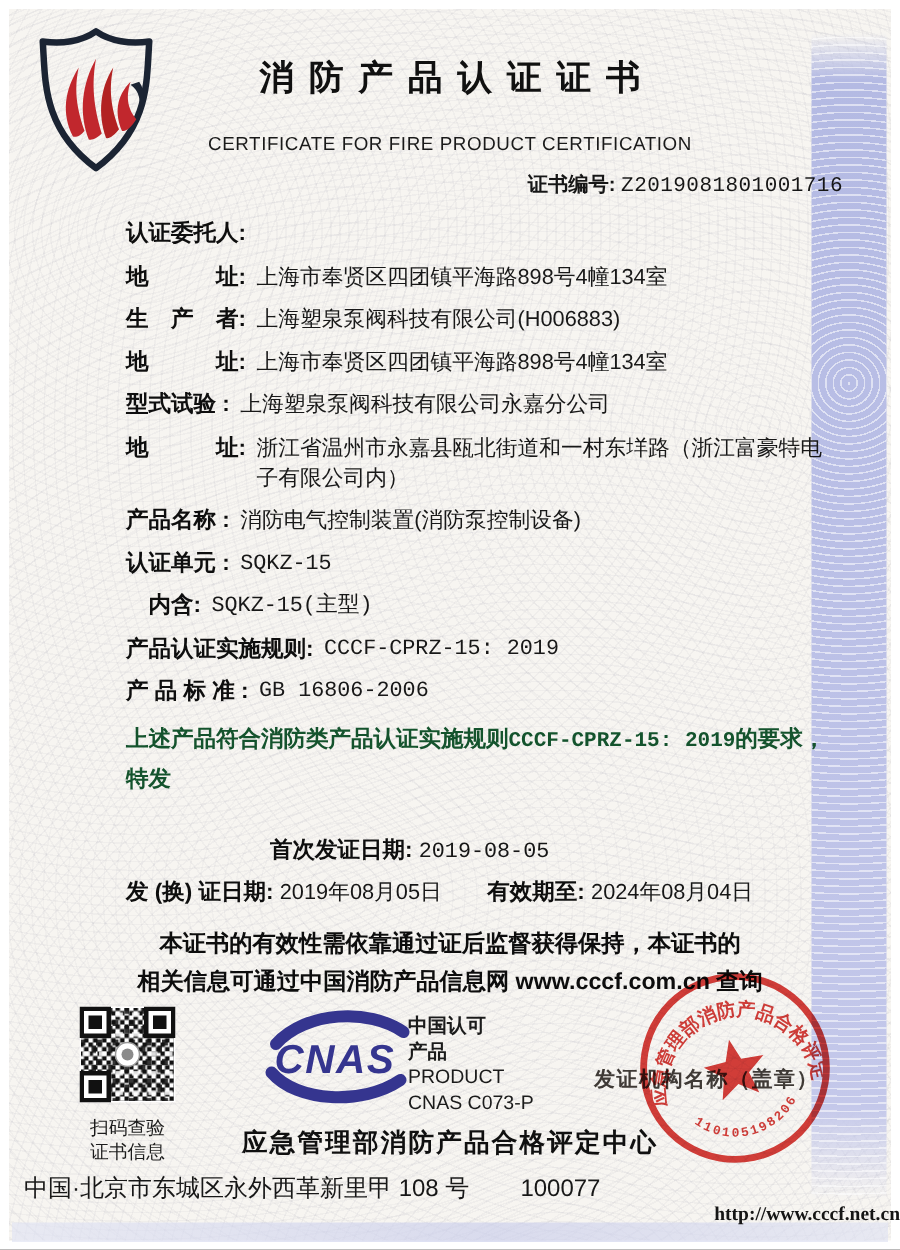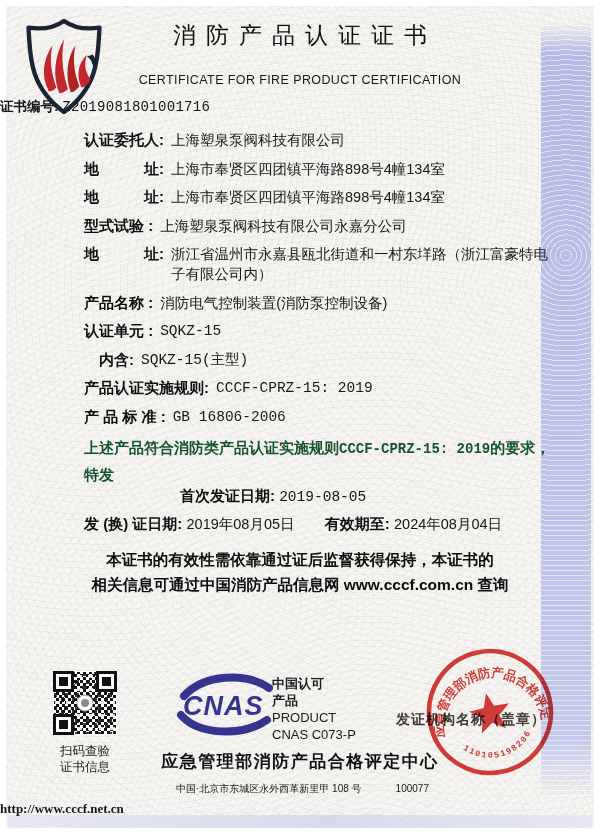--- a/index.html
+++ b/index.html
@@ -24,55 +24,55 @@
       repeating-radial-gradient(circle at 50% 30%, rgba(255,255,255,.55) 0 1px, rgba(0,0,0,0) 1px 5px),
       linear-gradient(to bottom, rgba(185,190,230,0) 0%, #b4bae3 4%, #bcc1e7 55%, #c4c8ea 92%, rgba(185,190,230,0) 100%);
   }
   .band-bottom{
     position:absolute;left:8px;right:8px;bottom:5px;height:13px;opacity:.65;
     background:linear-gradient(to right,#e0e3f3,#c9cdeb 55%,#dfe2f2);
   }
   .content{position:absolute;inset:0;}
   
   .logo{position:absolute;left:16px;top:16px;}
-  .title{padding-top:20px;text-align:center;font-size:23px;font-weight:normal;
+  .title{padding-top:36px;text-align:center;font-size:23px;font-weight:bold;
          letter-spacing:10px;text-indent:10px;color:#101010;}
   .subtitle{margin-top:22px;text-align:center;font-size:12.5px;letter-spacing:.4px;color:#1a1a1a;}
-  .certno{margin-top:11px;text-align:left;padding-right:38px;font-size:13.5px;}
+  .certno{margin-top:11px;text-align:right;padding-right:38px;font-size:13.5px;}
   .certno .lbl{font-weight:bold;}
   .mono{font-family:"Liberation Mono","DejaVu Sans Mono",monospace;}
   .certno .val{font-size:14px;letter-spacing:.3px;}
   
   .fields{margin:14px 38px 0 84px;}
   .frow{display:flex;align-items:flex-start;margin-bottom:8.5px;font-size:14.5px;line-height:20px;}
   .frow .lbl{font-weight:bold;white-space:pre;flex:0 0 auto;margin-right:7px;font-size:15px;color:#0e0e0e;}
   .frow .val{color:#181818;}
   .frow.indent{margin-left:15px;}
   .statement{margin:4px 38px 0 84px;font-weight:bold;font-size:15px;line-height:25px;color:#14532d;}
   .statement .code{font-family:"Liberation Mono","DejaVu Sans Mono",monospace;font-size:14px;}
-  .dates{margin:0 38px 0 84px;font-size:15px;}
+  .dates{margin:25px 38px 0 84px;font-size:15px;}
   .first-date{padding-left:96px;margin-bottom:9px;}
   .dates .lbl{font-weight:bold;color:#0e0e0e;}
   .dates .val{font-size:14.5px;}
   .gap{display:inline-block;width:22px;}
   .notice{margin-top:13px;text-align:center;font-weight:bold;font-size:15.5px;line-height:25px;color:#0d0d0d;}
   
   .qr-wrap{position:absolute;left:42px;top:671px;width:86px;text-align:center;}
   .qr-caption{margin-top:4px;font-size:12.5px;line-height:16px;color:#1c1c1c;}
   .cnas-wrap{position:absolute;left:176px;top:671px;}
   .accred{position:absolute;left:272px;top:675px;font-size:13px;line-height:17px;color:#1b1b1b;}
   .accred .b{font-weight:bold;}
   .seal-caption{position:absolute;left:396px;top:711px;font-size:14px;letter-spacing:1px;color:#3f3a36;font-weight:bold;}
   .seal{position:absolute;left:424px;top:646px;width:132px;height:132px;
         transform:rotate(-12deg);opacity:.93;mix-blend-mode:multiply;}
   .org-name{position:absolute;left:0;right:0;top:750px;text-align:center;
             font-size:17px;font-weight:bold;letter-spacing:1.5px;color:#101010;}
-  .org-address{position:absolute;left:5px;right:0;top:782px;text-align:center;font-size:10px;color:#171717;}
+  .org-address{position:absolute;left:16px;right:0;top:782px;font-size:16px;color:#171717;}
   .org-address .spacer{display:inline-block;width:34px;}
-  .org-site{position:absolute;left:0;right:0;top:801px;text-align:left;font-size:13px;font-weight:bold;
+  .org-site{position:absolute;left:0;right:0;top:801px;text-align:right;font-size:13px;font-weight:bold;
             font-family:"Liberation Serif","DejaVu Serif",serif;color:#151515;}
 </style>
 </head>
 <body>
 
 <div class="page">
   <div class="paper"></div>
   <div class="band-right"></div>
   <div class="band-bottom"></div>
 
@@ -91,25 +91,28 @@
     <div class="title">消防产品认证证书</div>
     <div class="subtitle">CERTIFICATE FOR FIRE PRODUCT CERTIFICATION</div>
     <div class="certno">
       <span class="lbl">证书编号:</span>
       <span class="val mono">Z2019081801001716</span>
     </div>
 
     <div class="fields">
       <div class="frow">
         <span class="lbl">认证委托人:</span>
-        <span class="val">上海塑泉泵阀科技有限公司</span>
       </div>
       <div class="frow">
         <span class="lbl">地　　　址:</span>
         <span class="val">上海市奉贤区四团镇平海路898号4幢134室</span>
+      </div>
+      <div class="frow">
+        <span class="lbl">生　产　者:</span>
+        <span class="val">上海塑泉泵阀科技有限公司(H006883)</span>
       </div>
       <div class="frow">
         <span class="lbl">地　　　址:</span>
         <span class="val">上海市奉贤区四团镇平海路898号4幢134室</span>
       </div>
       <div class="frow">
         <span class="lbl">型式试验 :</span>
         <span class="val">上海塑泉泵阀科技有限公司永嘉分公司</span>
       </div>
       <div class="frow">

